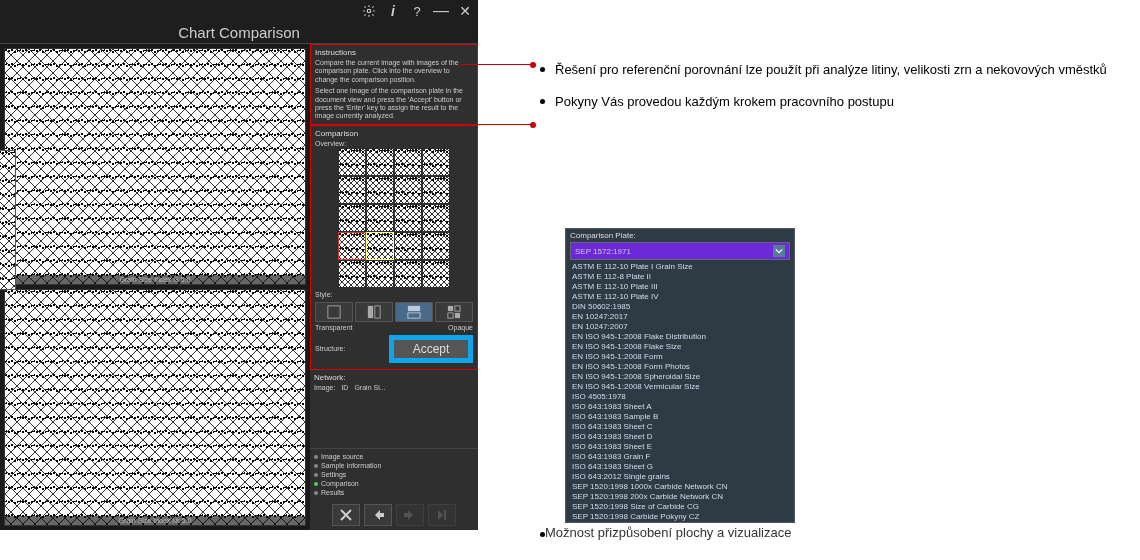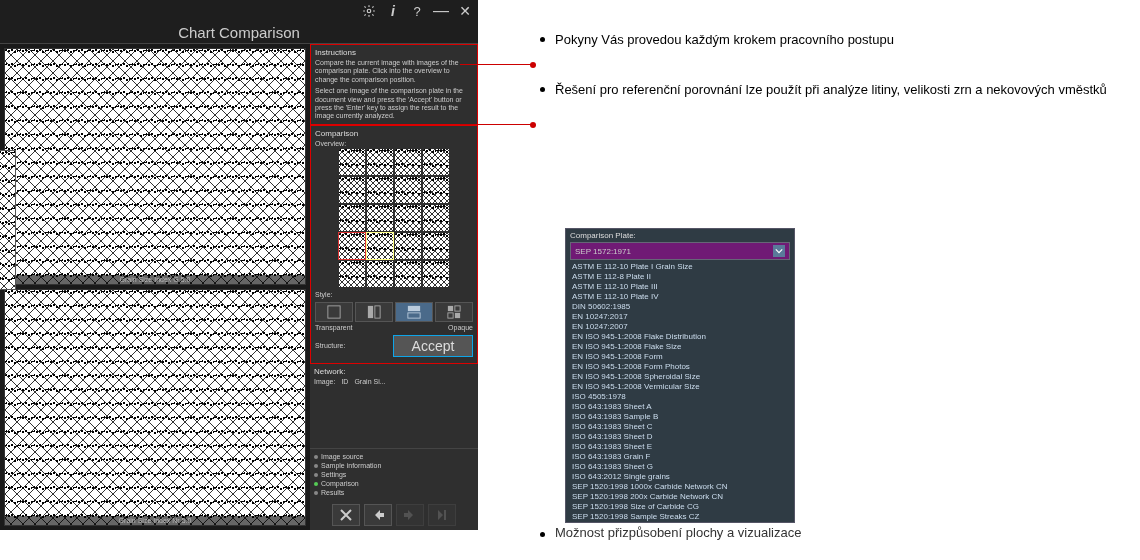--- a/index.html
+++ b/index.html
@@ -43,21 +43,21 @@
   .chart-cell .grain::before { background-size: 6px 6px; }
   .chart-cell.sel { outline: 2px solid #d33; outline-offset: -1px; }
   .chart-cell.sel2 { outline: 2px solid #ff8; outline-offset: -1px; }
   .style-row { display:flex; gap:2px; margin-top:4px; }
   .style-btn { flex:1; height:20px; background:#3a3a3a; display:flex; align-items:center; justify-content:center; border:1px solid #555; }
   .style-btn.active { background:#4a6a8a; }
   .style-btn svg { width:14px; height:14px; }
   .slider-row { display:flex; justify-content:space-between; font-size:7px; margin-top:2px; }
   .accept-row { display:flex; gap:4px; margin-top:4px; }
   .accept-row .lbl { flex:1; font-size:7px; display:flex; align-items:center; }
-  .accept-btn { flex:1; background:#555; border:1px solid #0ea5e9; text-align:center; padding:2px; font-size:14px; color:#ddd; }
+  .accept-btn { flex:1; background:#555; border:5px solid #0ea5e9; text-align:center; padding:2px; font-size:12px; color:#ddd; }
   .results { flex:1; padding:3px 4px; font-size:7px; }
   .results-row { display:flex; gap:6px; }
   .nav-sec { padding:3px 4px; font-size:7px; border-top:1px solid #444; }
   .nav-item { display:flex; align-items:center; gap:3px; padding:1px 0; }
   .bullet { width:4px; height:4px; border-radius:50%; background:#888; }
   .bullet.on { background:#5c5; }
   .bottom-btns { display:flex; justify-content:center; gap:4px; padding:4px; }
   .bbtn { width:28px; height:22px; background:#3a3a3a; border:1px solid #555; display:flex; align-items:center; justify-content:center; color:#aaa; }
   .bbtn svg { width:16px; height:16px; }
 
@@ -65,26 +65,26 @@
   .notes { position:absolute; left:540px; top:30px; width:580px; font-size:13px; line-height:1.5; color:#000; }
   .bp { display:flex; gap:10px; margin-bottom:12px; }
   .bp .dot { width:5px; height:5px; background:#000; border-radius:50%; margin-top:7px; flex-shrink:0; }
 
   .leader { position:absolute; height:0; border-top:1px solid #c00; }
   .leader::after { content:""; position:absolute; right:-4px; top:-3px; width:6px; height:6px; background:#c00; border-radius:50%; }
 
   
   .dropdown { position:absolute; left:565px; top:228px; width:230px; background:#2f3b44; border:1px solid #556; font-size:8px; color:#ccc; }
   .dd-hdr { padding:2px 4px; font-size:8px; color:#ddd; }
-  .dd-sel { margin:0 4px 2px 4px; background:#701a75; border:1px solid #667; padding:2px 4px; display:flex; justify-content:space-between; align-items:center; }
+  .dd-sel { margin:0 4px 2px 4px; background:#6d28d9; border:1px solid #667; padding:2px 4px; display:flex; justify-content:space-between; align-items:center; }
   .dd-arrow { width:12px; height:12px; background:#5a7a9a; display:flex; align-items:center; justify-content:center; }
   .dd-list { max-height:260px; overflow:hidden; padding:0 4px 4px 4px; }
   .dd-item { padding:0 2px; font-size:8px; line-height:1.25; color:#cde; white-space:nowrap; overflow:hidden; }
 
-  .note-bottom { position:absolute; left:540px; top:525px; width:580px; font-size:13px; display:flex; gap:10px; }
+  .note-bottom { position:absolute; left:540px; top:525px; width:580px; font-size:13px; display:flex; }
   .note-bottom .dot { width:5px; height:5px; background:#000; border-radius:50%; margin-top:7px; flex-shrink:0; }
 </style>
 </head>
 <body>
 
 <div class="app">
   <div class="app-main">
     <div class="titlebar">
       <span class="ic">
         <svg viewBox="0 0 24 24" fill="none" stroke="#ccc" stroke-width="2">
@@ -282,27 +282,27 @@
 
       </div>
     </div>
   </div>
 </div>
 
 <div class="leader" style="left:460px; top:64px; width:72px;"></div>
 <div class="leader" style="left:460px; top:124px; width:72px;"></div>
 
 <div class="notes">
+  <div class="bp" style="margin-top:30px;">
+      <span class="dot"></span>
+      <span>Řešení pro referenční porovnání lze použít při analýze litiny, velikosti zrn a nekovových vměstků</span>
+    </div>
   <div class="bp">
       <span class="dot"></span>
       <span>Pokyny Vás provedou každým krokem pracovního postupu</span>
-    </div>
-  <div class="bp" style="margin-top:30px;">
-      <span class="dot"></span>
-      <span>Řešení pro referenční porovnání lze použít při analýze litiny, velikosti zrn a nekovových vměstků</span>
     </div>
 </div>
 
 <div class="dropdown">
   <div class="dd-hdr">Comparison Plate:</div>
   <div class="dd-sel">
     <span>SEP 1572:1971</span>
     <span class="dd-arrow">
       <svg viewBox="0 0 10 10" width="8" height="8">
           <path d="M1 3l4 4 4-4" fill="none" stroke="#fff" stroke-width="1.5"></path>
@@ -328,20 +328,20 @@
       <div class="dd-item">ISO 643:1983 Sample B</div>
       <div class="dd-item">ISO 643:1983 Sheet C</div>
       <div class="dd-item">ISO 643:1983 Sheet D</div>
       <div class="dd-item">ISO 643:1983 Sheet E</div>
       <div class="dd-item">ISO 643:1983 Grain F</div>
       <div class="dd-item">ISO 643:1983 Sheet G</div>
       <div class="dd-item">ISO 643:2012 Single grains</div>
       <div class="dd-item">SEP 1520:1998 1000x Carbide Network CN</div>
       <div class="dd-item">SEP 1520:1998 200x Carbide Network CN</div>
       <div class="dd-item">SEP 1520:1998 Size of Carbide CG</div>
-      <div class="dd-item">SEP 1520:1998 Sample Streaks CZ</div>
+      <div class="dd-item">SEP 1520:1998 Carbide Pokyny CZ</div>
     </div>
 </div>
 
 <div class="note-bottom">
   <span class="dot"></span>
     <span>Možnost přizpůsobení plochy a vizualizace</span>
 </div>
 
 </body></html>

